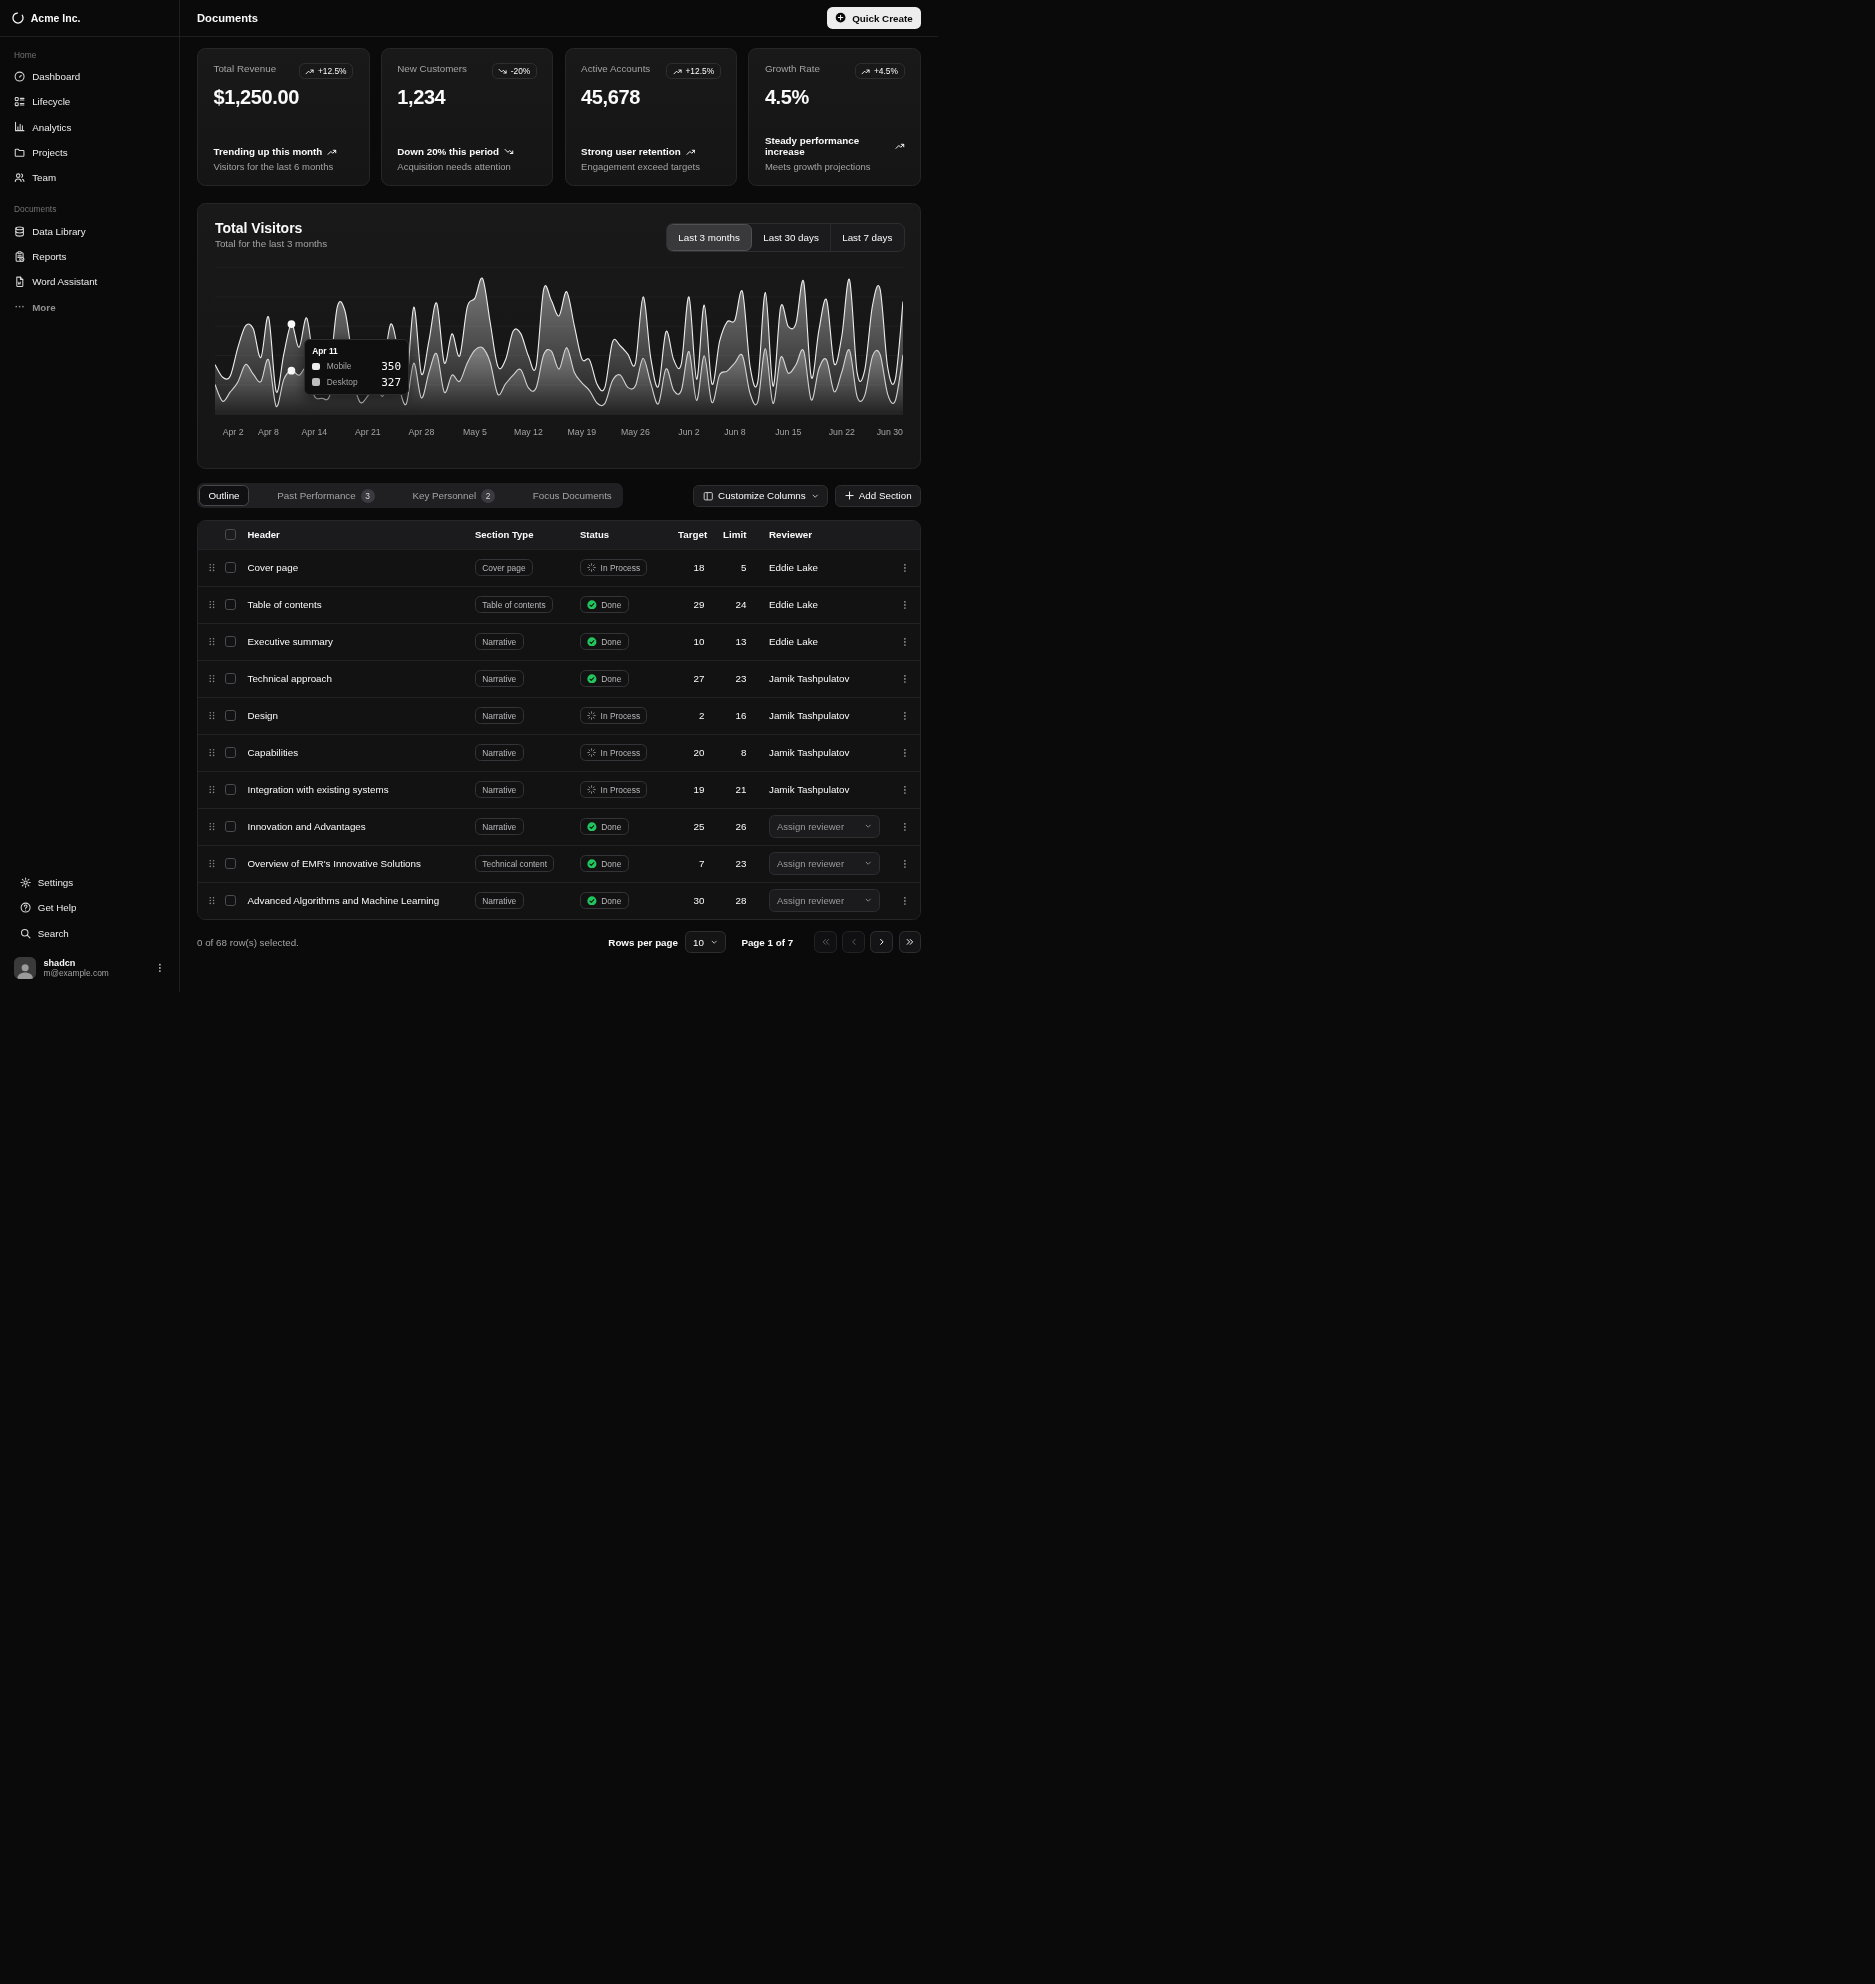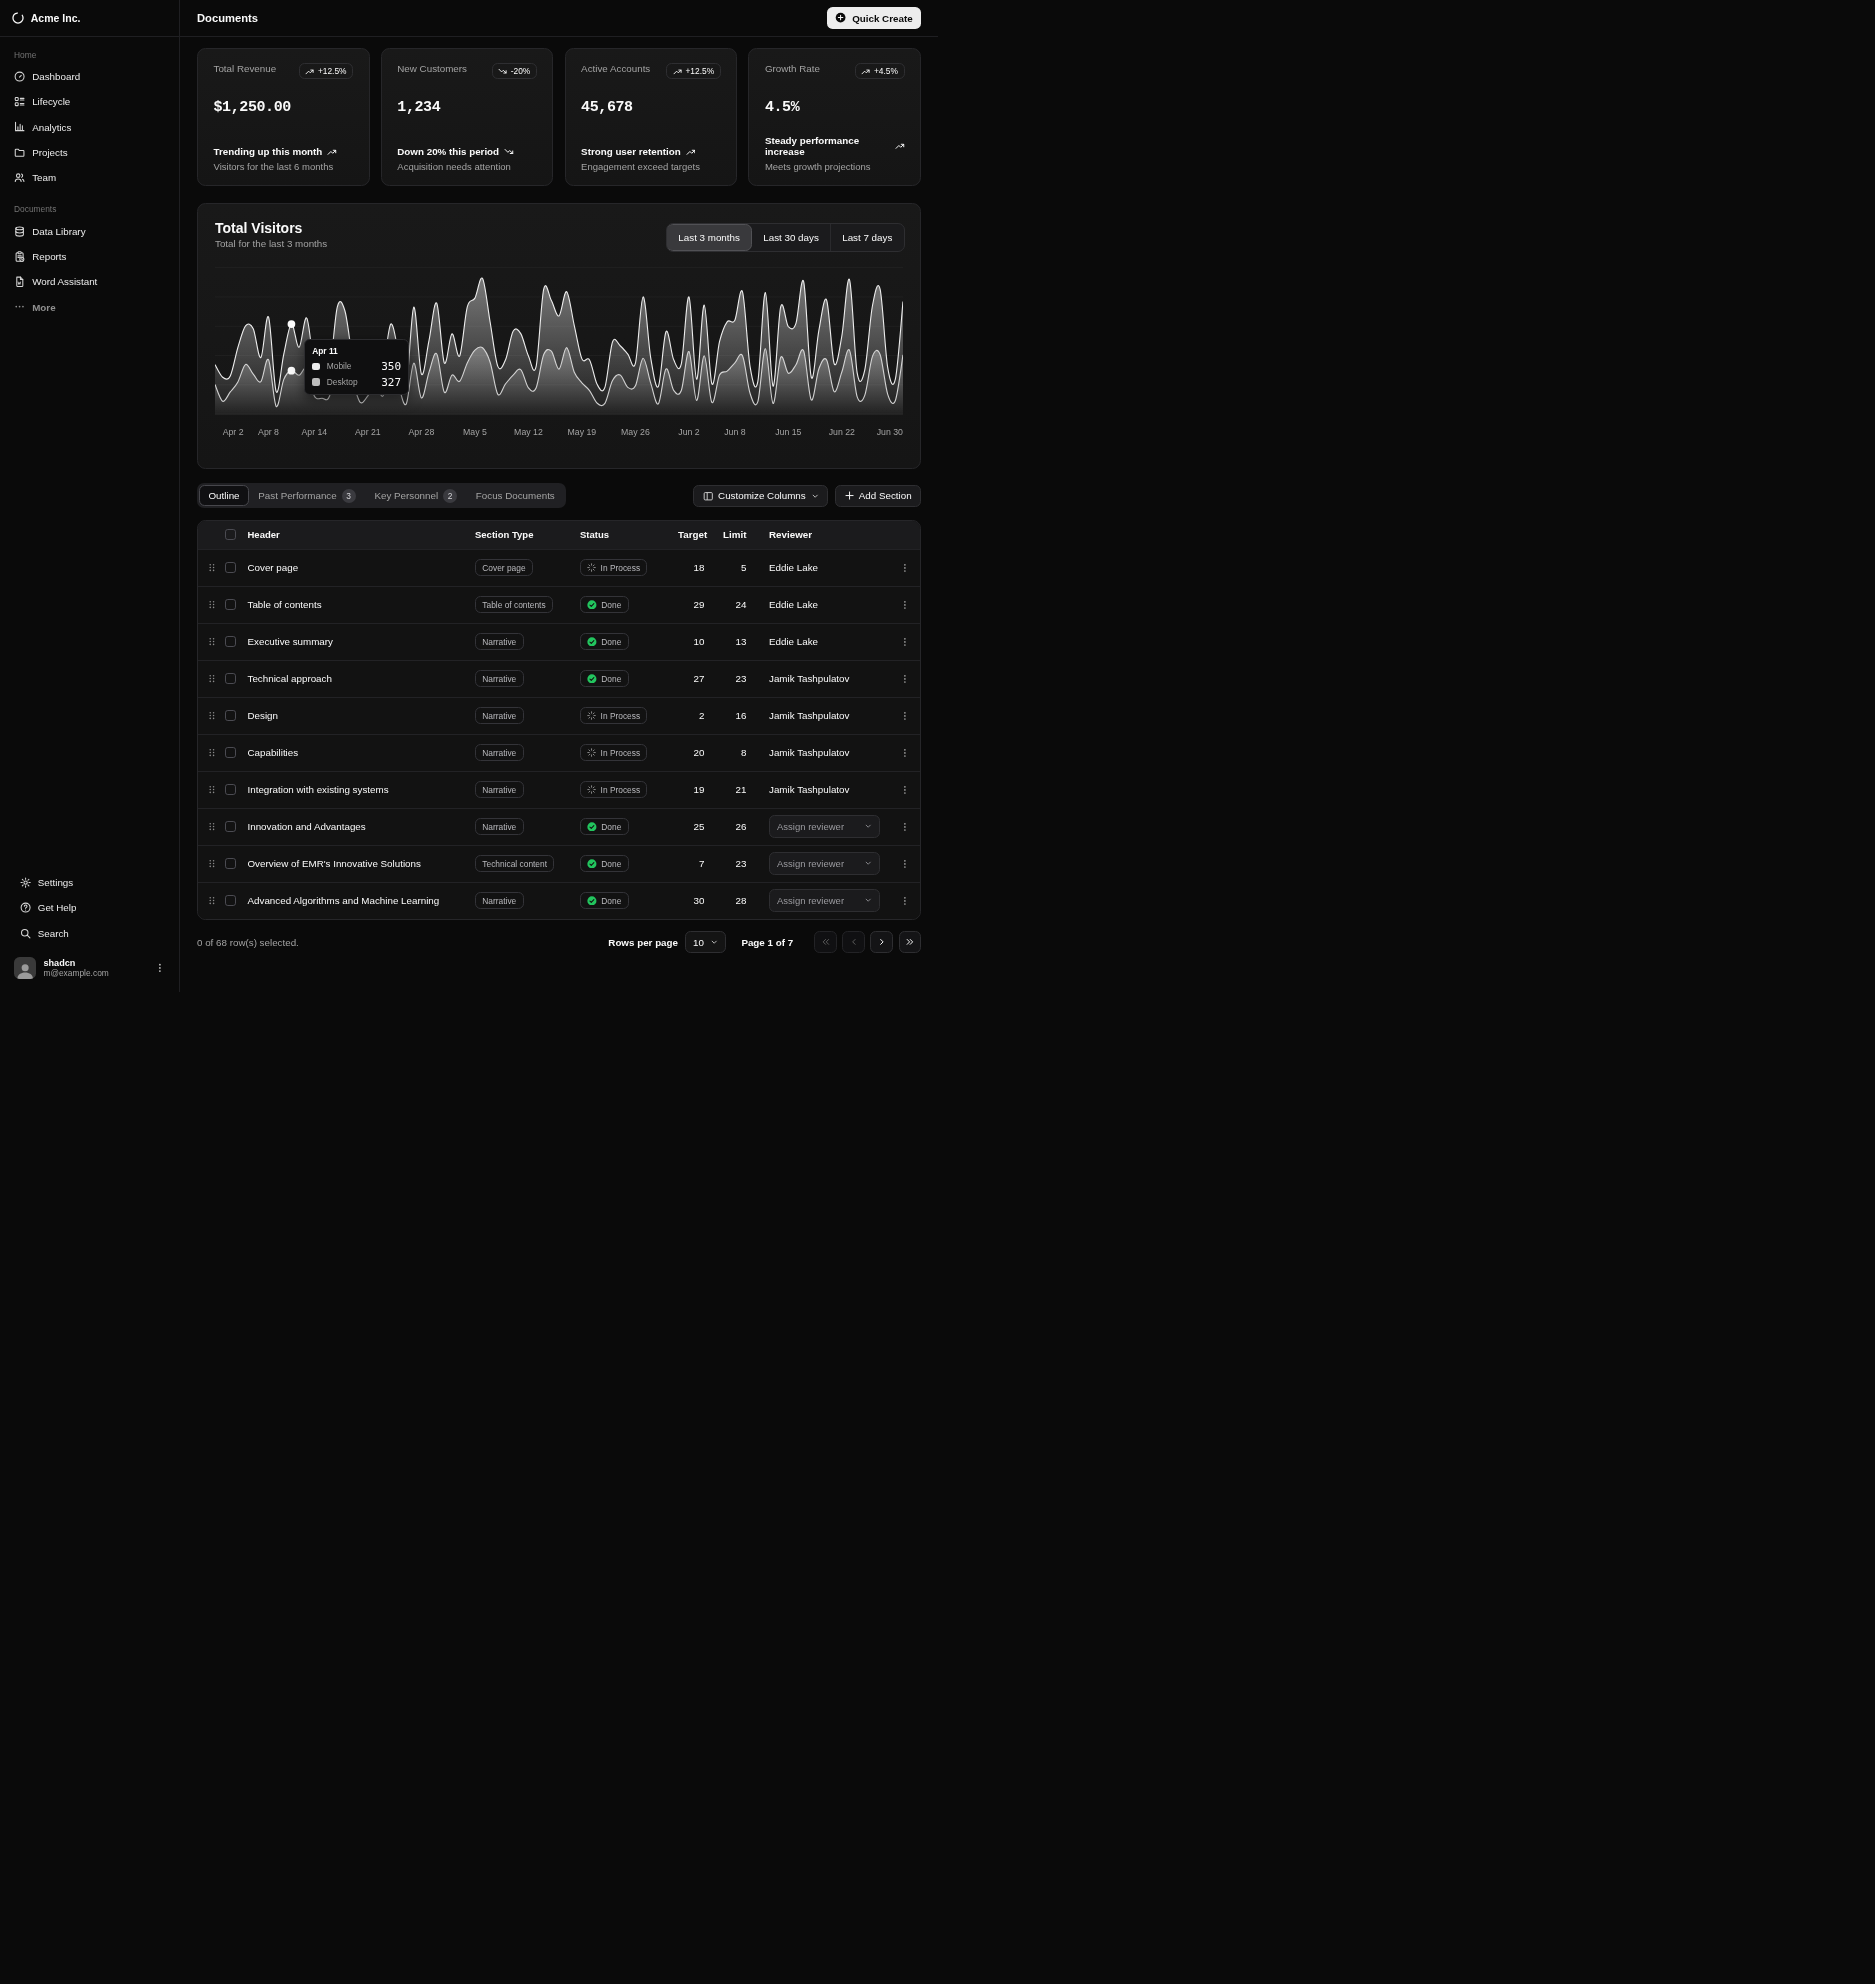--- a/index.html
+++ b/index.html
@@ -38,21 +38,21 @@
   .btn-primary{display:flex; align-items:center; gap:6px; background:#ededed; color:#0a0a0a; border:none; height:22.5px; padding:0 8.4px; border-radius:5.6px; font-weight:600; font-size:9.8px; cursor:pointer; font-family:inherit;}
   .content{flex:1; padding:11.2px 17px 0; display:flex; flex-direction:column;}
 
   
   .stats{display:grid; grid-template-columns:repeat(4,1fr); gap:11.2px;}
   .scard{background:linear-gradient(180deg,#191919,#151515); border:0.7px solid var(--border); border-radius:8.4px; height:138px; padding:14px 15.5px 12.7px; display:flex; flex-direction:column;}
   .scard .rowt{display:flex; align-items:flex-start;}
   .scard .lab{color:var(--muted); font-size:9.8px;}
   .scard .grow{flex:1;}
   .badge-pill{display:flex; align-items:center; gap:3.5px; border:0.7px solid var(--border2); border-radius:5.6px; padding:2.1px 5.6px; font-size:8.4px; color:var(--fg);}
-  .scard .val{font-size:15px; font-weight:700; letter-spacing:-0.4px; margin-top:20px;font-family:Liberation Mono, monospace;}
+  .scard .val{font-size:20px; font-weight:700; letter-spacing:-0.4px; margin-top:7px;}
   .scard .f1{display:flex; align-items:center; gap:4.9px; font-weight:600; margin-top:auto;}
   .scard .f2{color:var(--muted); margin-top:3.5px; font-size:9.5px; line-height:12px;}
 
   
   .chart-card{position:relative; background:linear-gradient(180deg,#191919,#151515); border:0.7px solid var(--border); border-radius:8.4px; margin-top:17px; padding:15.5px 17px 9.8px; height:266px;}
   .ch-title{font-size:14px; font-weight:600;}
   .ch-sub{color:var(--muted); margin-top:2.8px;}
   .range-group{position:absolute; right:15.5px; top:19px; display:flex; border:0.7px solid var(--border2); border-radius:7px; background:#1b1b1d; overflow:hidden;margin-left:48px;}
   .range-btn{height:27px; padding:0 11.2px; display:flex; align-items:center; font-size:9.8px; color:var(--fg); background:transparent; border:none; cursor:pointer; font-family:inherit; border-right:0.7px solid #2a2a2d;}
   .range-btn:last-child{border-right:none;}
@@ -60,21 +60,21 @@
   .chart-wrap{position:relative; margin-top:12.7px;}
   .tooltip{position:absolute; width:105px; background:#0f0f10; border:0.7px solid #2c2c2f; border-radius:5.6px; padding:5.6px 7px; box-shadow:0 4.2px 12.7px rgba(0,0,0,.5);}
   .tt-date{font-size:8.4px; font-weight:700; margin-bottom:4.2px;}
   .tt-row{display:flex; align-items:center; gap:7px; margin-top:2.8px;}
   .tt-sw{width:7.7px; height:7.7px; border-radius:2.1px;}
   .tt-lab{color:var(--muted); font-size:8.4px; flex:1;}
   .tt-val{font-family:"DejaVu Sans Mono", monospace; font-size:11px; color:var(--fg);}
 
   
   .tabsrow{display:flex; align-items:center; margin-top:14px;}
-  .tabs{display:flex; align-items:center; background:#202023; border-radius:7px; padding:2.1px; gap:0;}
+  .tabs{display:flex; align-items:center; background:#202023; border-radius:7px; padding:2.1px; gap:19px;}
   .tab{display:flex; align-items:center; gap:4.9px; height:21px; padding:0 8.4px; border-radius:5.6px; color:var(--muted); font-size:9.8px; cursor:pointer; border:0.7px solid transparent;}
   .tab.active{color:var(--fg); background:#101012; border:0.7px solid #47474c;}
   .tab .cnt{background:#3a3a3f; color:#d4d4d8; width:14px; height:14px; border-radius:50%; display:flex; align-items:center; justify-content:center; font-size:8.4px;}
   .tabsrow .grow{flex:1;}
   .btn-outline{display:flex; align-items:center; gap:4.9px; background:#1b1b1d; border:0.7px solid var(--border2); color:var(--fg); height:22.5px; padding:0 8.4px; border-radius:5.6px; font-size:9.8px; font-weight:500; cursor:pointer; font-family:inherit;}
   .btn-outline + .btn-outline{margin-left:7px;}
 
   
   .tablecard{border:0.7px solid var(--border); border-radius:8.4px; margin-top:11.2px; overflow:hidden; background:#121212;}
   .thead,.trow{display:grid; grid-template-columns:27px 22.5px 1fr 105px 98px 42px 42px 127px 31px; align-items:center;}

